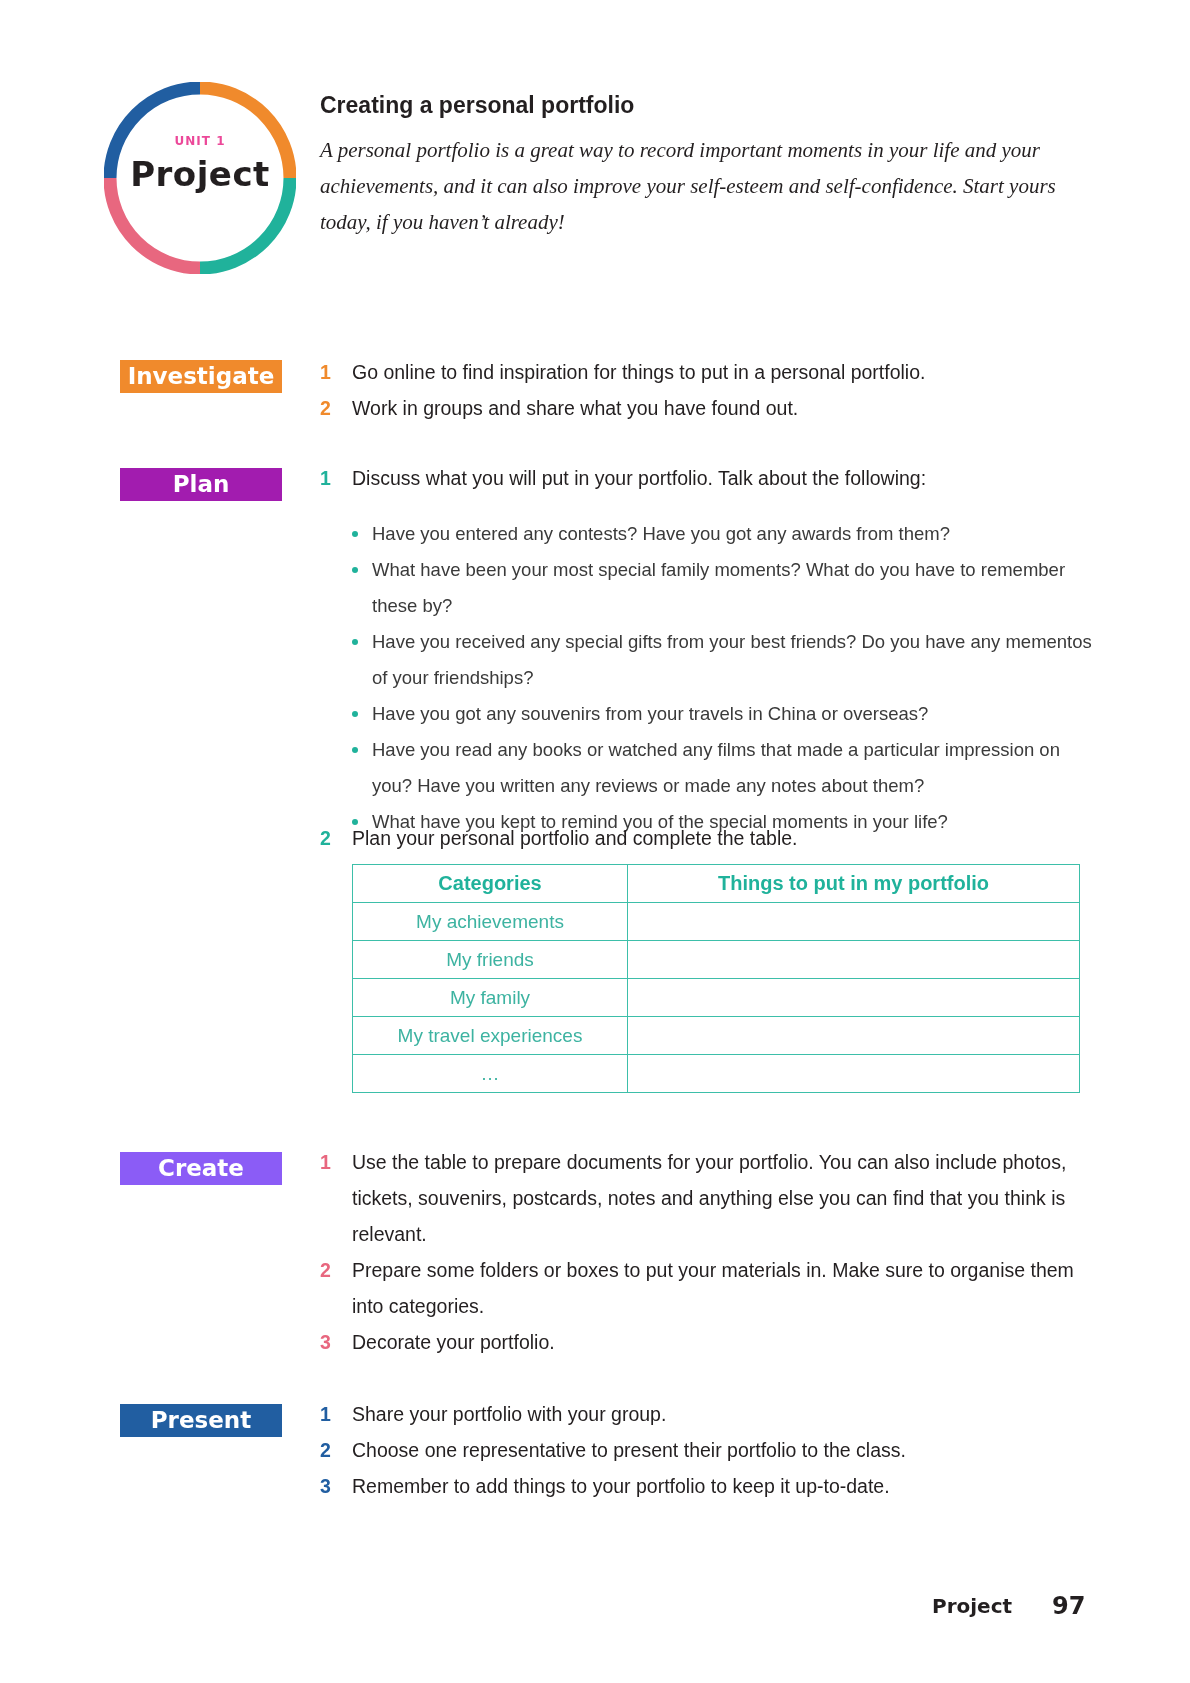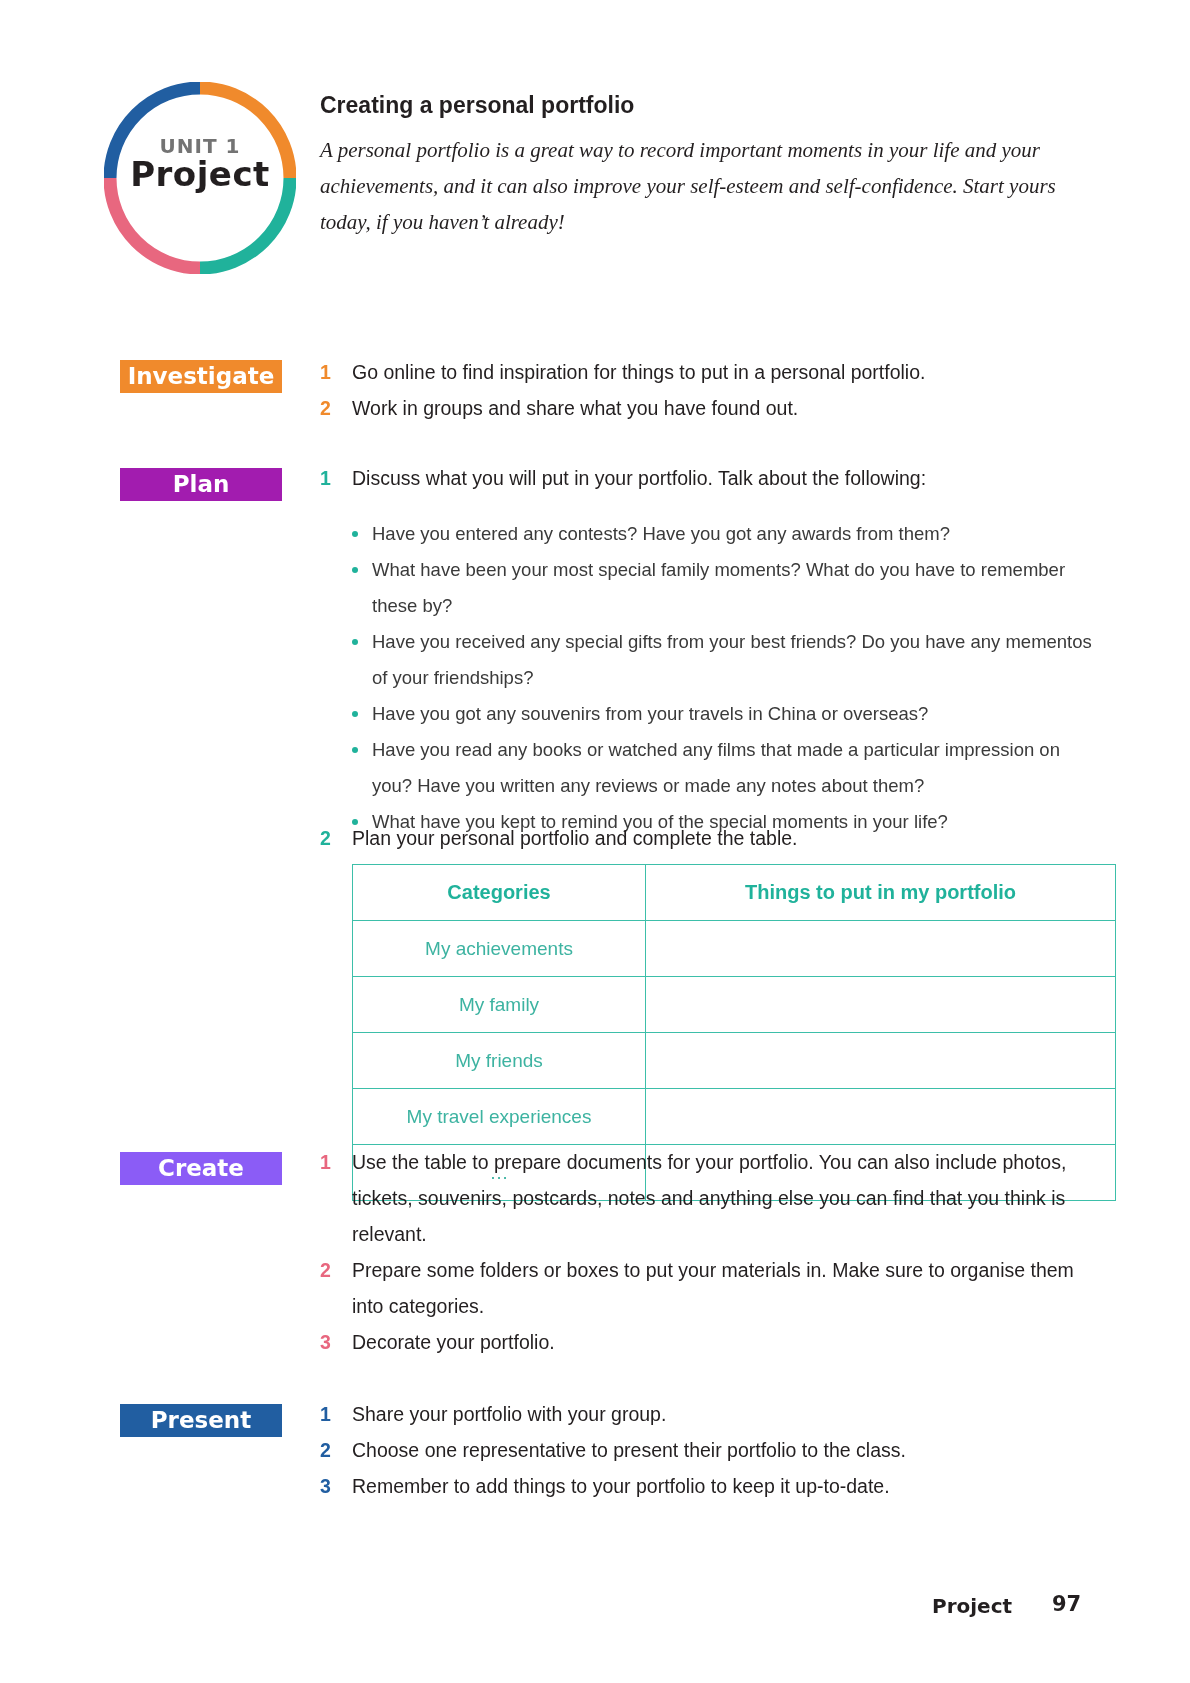--- a/index.html
+++ b/index.html
@@ -6,21 +6,21 @@
   body {
     width: 1190px; height: 1683px; position: relative; overflow: hidden;
     font-family: "Liberation Sans", sans-serif; color: #231f20;
   }
   .abs { position: absolute; }
 
   
   .badge { left: 104px; top: 82px; width: 192px; height: 192px; }
   .badge svg { position: absolute; left: 0; top: 0; }
   .badge .unit { position: absolute; left: 0; width: 192px; top: 52px; text-align: center;
-    font-family: "DejaVu Sans", sans-serif; font-weight: bold; font-size: 20px; letter-spacing: 1px; color: #737373; }
+    font-family: "DejaVu Sans", sans-serif; font-weight: bold; font-size: 12px; letter-spacing: 1px; color: #ec4899; }
   .badge .proj { position: absolute; left: 0; width: 192px; top: 72px; text-align: center;
     font-family: "DejaVu Sans", sans-serif; font-weight: bold; font-size: 34px; color: #231f20; letter-spacing: 0.5px; }
 
   
   .title { left: 320px; top: 92px; font-size: 23px; font-weight: bold; color: #231f20; }
   .intro { left: 320px; top: 132px; width: 770px; font-family: "Liberation Serif", serif; font-style: italic;
     font-size: 21px; line-height: 36px; color: #231f20; }
 
   
   .label { left: 120px; width: 162px; height: 33px; color: #ffffff; font-weight: bold; font-size: 23px;
@@ -38,29 +38,29 @@
   .teal { color: #20b29b; }
   .pink { color: #e8677f; }
   .blue { color: #215ea1; }
 
   .bullet { position: absolute; left: 352px; width: 740px; font-size: 18.5px; line-height: 36px; color: #3a3a3a; margin-top: 20px; }
   .bullet .dot { position: absolute; left: 0; top: 15px; width: 6px; height: 6px; border-radius: 50%; background: #20b29b; }
   .bullet .txt { display: block; margin-left: 20px; }
 
   
   .tbl { left: 352px; top: 864px; border-collapse: collapse; }
-  .tbl td, .tbl th { border: 1.5px solid #3dbfa9; height: 37px; padding: 9px; text-align: center; }
+  .tbl td, .tbl th { border: 1.5px solid #3dbfa9; height: 37px; padding: 0; text-align: center; }
   .tbl th { color: #20b29b; font-size: 20px; font-weight: bold; }
   .tbl td { color: #3db3a1; font-size: 19px; }
   .tbl .c1 { width: 274px; }
   .tbl .c2 { width: 451px; }
 
   
   .foot-label { left: 932px; top: 1594px; font-family: "DejaVu Sans", sans-serif; font-weight: bold; font-size: 20px; color: #231f20; }
-  .foot-page { left: 1052px; top: 1592px; font-family: "DejaVu Sans", sans-serif; font-weight: bold; font-size: 21px; color: #231f20; }
+  .foot-page { left: 1052px; top: 1592px; font-family: "DejaVu Sans", sans-serif; font-weight: bold; font-size: 24px; color: #231f20; }
 </style>
 </head>
 <body>
 
 <div class="abs badge">
   <svg width="192" height="192" viewBox="0 0 192 192">
     <path d="M96 6 A90 90 0 0 1 186 96" fill="none" stroke="#f08a2c" stroke-width="13"></path>
     <path d="M186 96 A90 90 0 0 1 96 186" fill="none" stroke="#20b29b" stroke-width="13"></path>
     <path d="M96 186 A90 90 0 0 1 6 96" fill="none" stroke="#e8677f" stroke-width="13"></path>
     <path d="M6 96 A90 90 0 0 1 96 6" fill="none" stroke="#215ea1" stroke-width="13"></path>
@@ -120,25 +120,25 @@
   <tbody>
       <tr>
     <th class="c1">Categories</th>
     <th class="c2">Things to put in my portfolio</th>
   </tr>
   <tr>
     <td class="c1">My achievements</td>
     <td class="c2"></td>
   </tr>
   <tr>
-    <td class="c1">My family</td>
+    <td class="c1">My friends</td>
     <td class="c2"></td>
   </tr>
   <tr>
-    <td class="c1">My friends</td>
+    <td class="c1">My family</td>
     <td class="c2"></td>
   </tr>
   <tr>
     <td class="c1">My travel experiences</td>
     <td class="c2"></td>
   </tr>
   <tr>
     <td class="c1">…</td>
     <td class="c2"></td>
   </tr>

